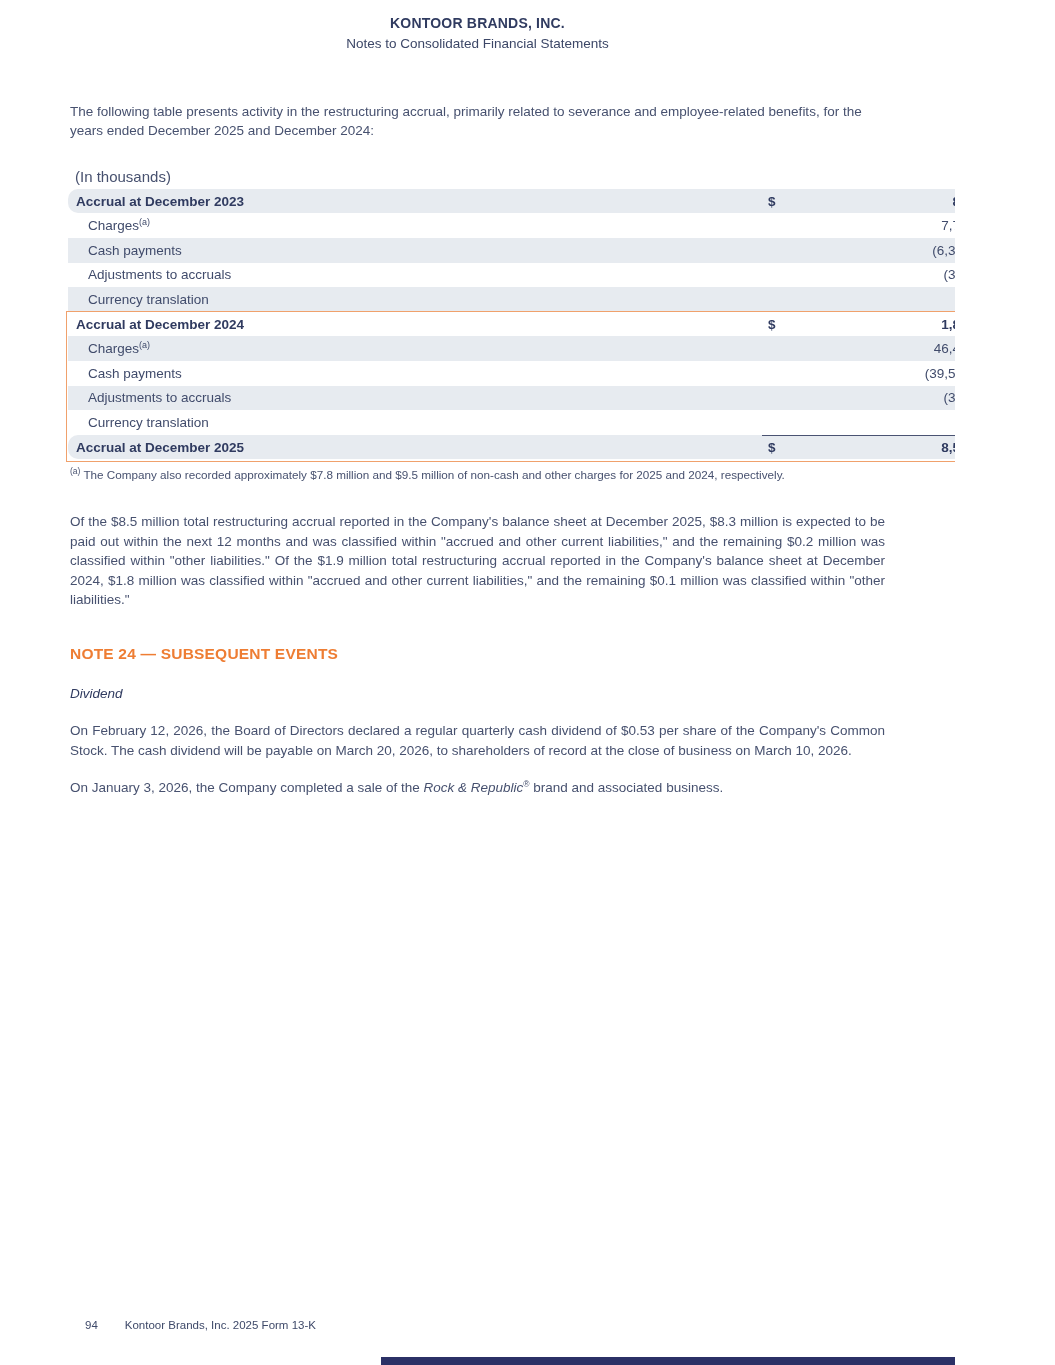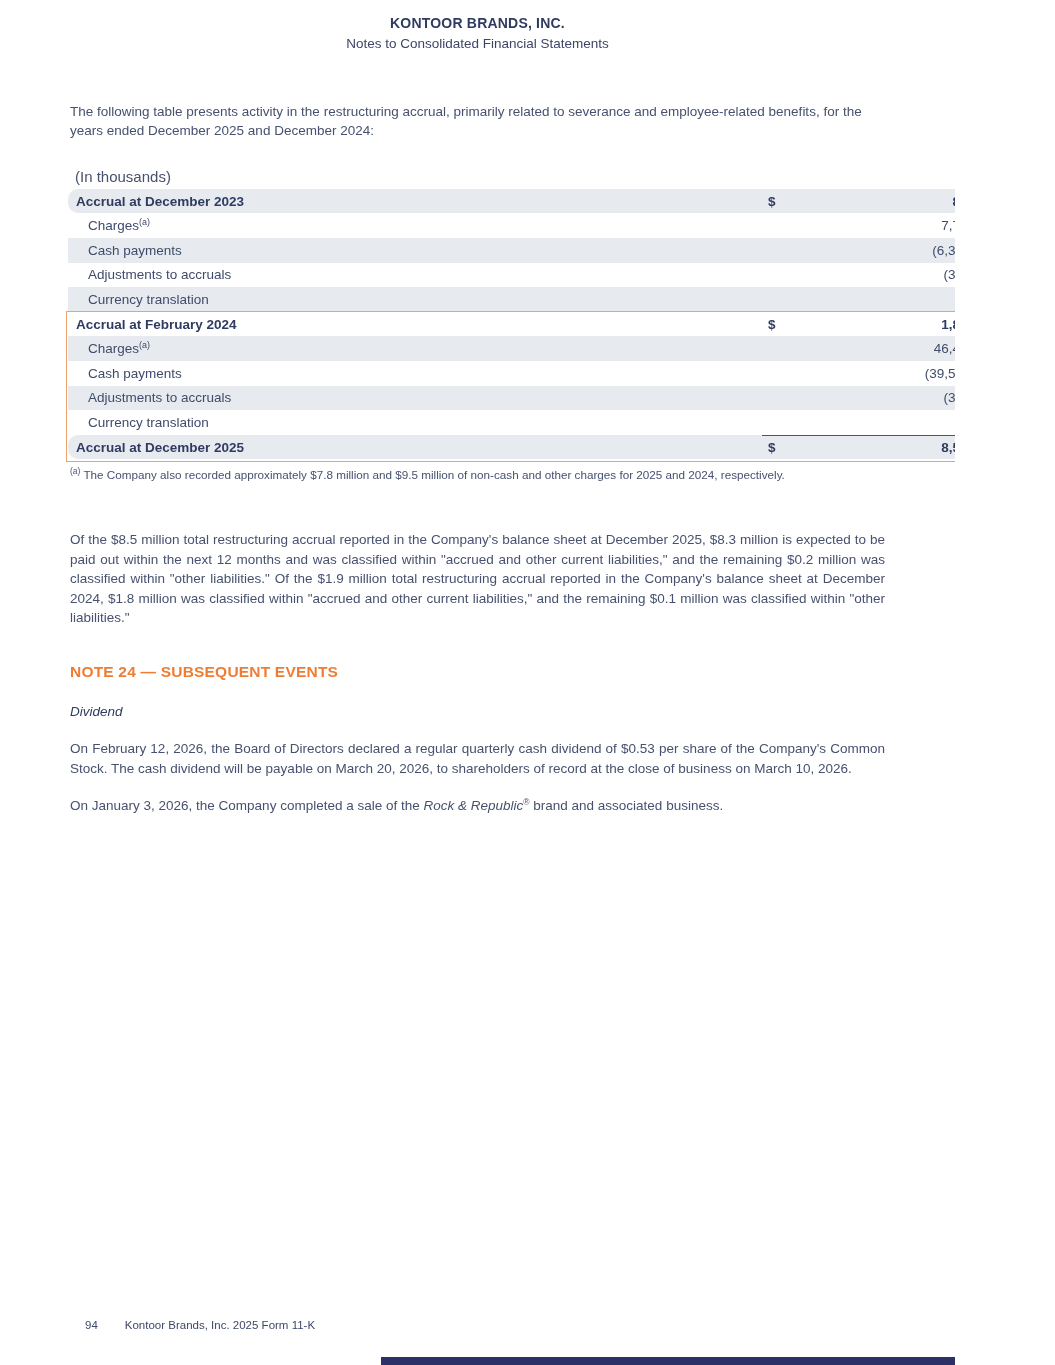--- a/index.html
+++ b/index.html
@@ -66,21 +66,21 @@
     pointer-events: none;
   }
   
   .footnote {
     margin: 8px 70px 0 70px;
     font-size: 11.7px;
     line-height: 16px;
     color: #47516f;
   }
   .footnote sup { font-size: 8.5px; vertical-align: super; line-height: 0; }
-  .after-table-para { margin-top: 47px; }
+  .after-table-para { margin-top: 29px; }
   
   .note-heading {
     margin: 36px 70px 0 70px;
     font-size: 15.5px;
     font-weight: bold;
     color: #ee7d33;
     letter-spacing: 0.2px;
   }
   .sub-heading {
     margin: 23px 70px 0 70px;
@@ -160,21 +160,21 @@
       <div class="tlabel">Currency translation</div>
       <div class="tamount">
         <span></span>
         <span>(8)</span>
       </div>
     </div>
 
     <div class="highlight-box">
 
       <div class="trow bold">
-        <div class="tlabel">Accrual at February 2024</div>
+        <div class="tlabel">Accrual at December 2024</div>
         <div class="tamount">
           <span>$</span>
           <span>1,895</span>
         </div>
       </div>
 
       <div class="trow indent shaded">
         <div class="tlabel"><span>Charges</span><sup>(a)</sup></div>
         <div class="tamount">
           <span></span>
@@ -224,18 +224,18 @@
   <h2 class="note-heading">NOTE 24 — SUBSEQUENT EVENTS</h2>
 
   <h3 class="sub-heading">Dividend</h3>
 
   <p class="para justified dividend-para">On February 12, 2026, the Board of Directors declared a regular quarterly cash dividend of $0.53 per share of the Company's Common Stock. The cash dividend will be payable on March 20, 2026, to shareholders of record at the close of business on March 10, 2026.</p>
 
   <p class="para sale-para"><span>On January 3, 2026, the Company completed a sale of the </span><span class="brand">Rock &amp; Republic</span><sup>®</sup><span> brand and associated business.</span></p>
 
   <div class="doc-footer">
     <span>94</span>
-    <span>Kontoor Brands, Inc. 2025 Form 11-K</span>
+    <span>Kontoor Brands, Inc. 2025 Form 13-K</span>
   </div>
 
   <div class="footer-bar"></div>
 
 </div>
 
 </body></html>

